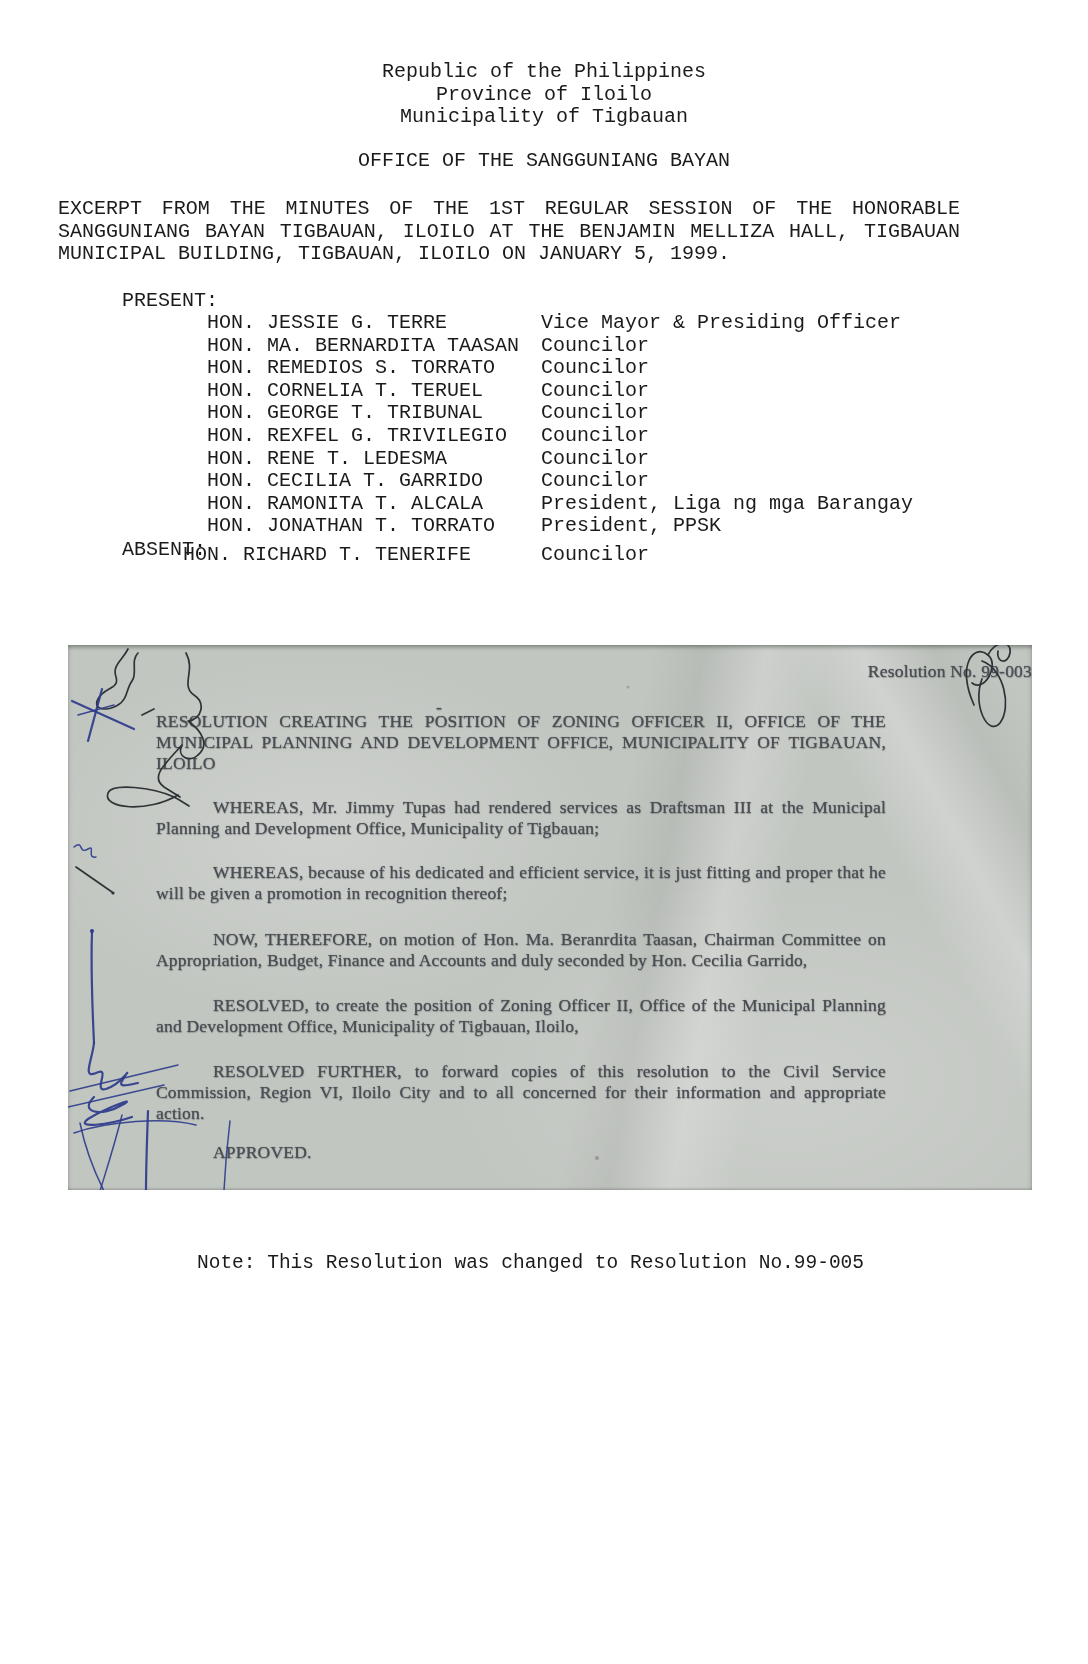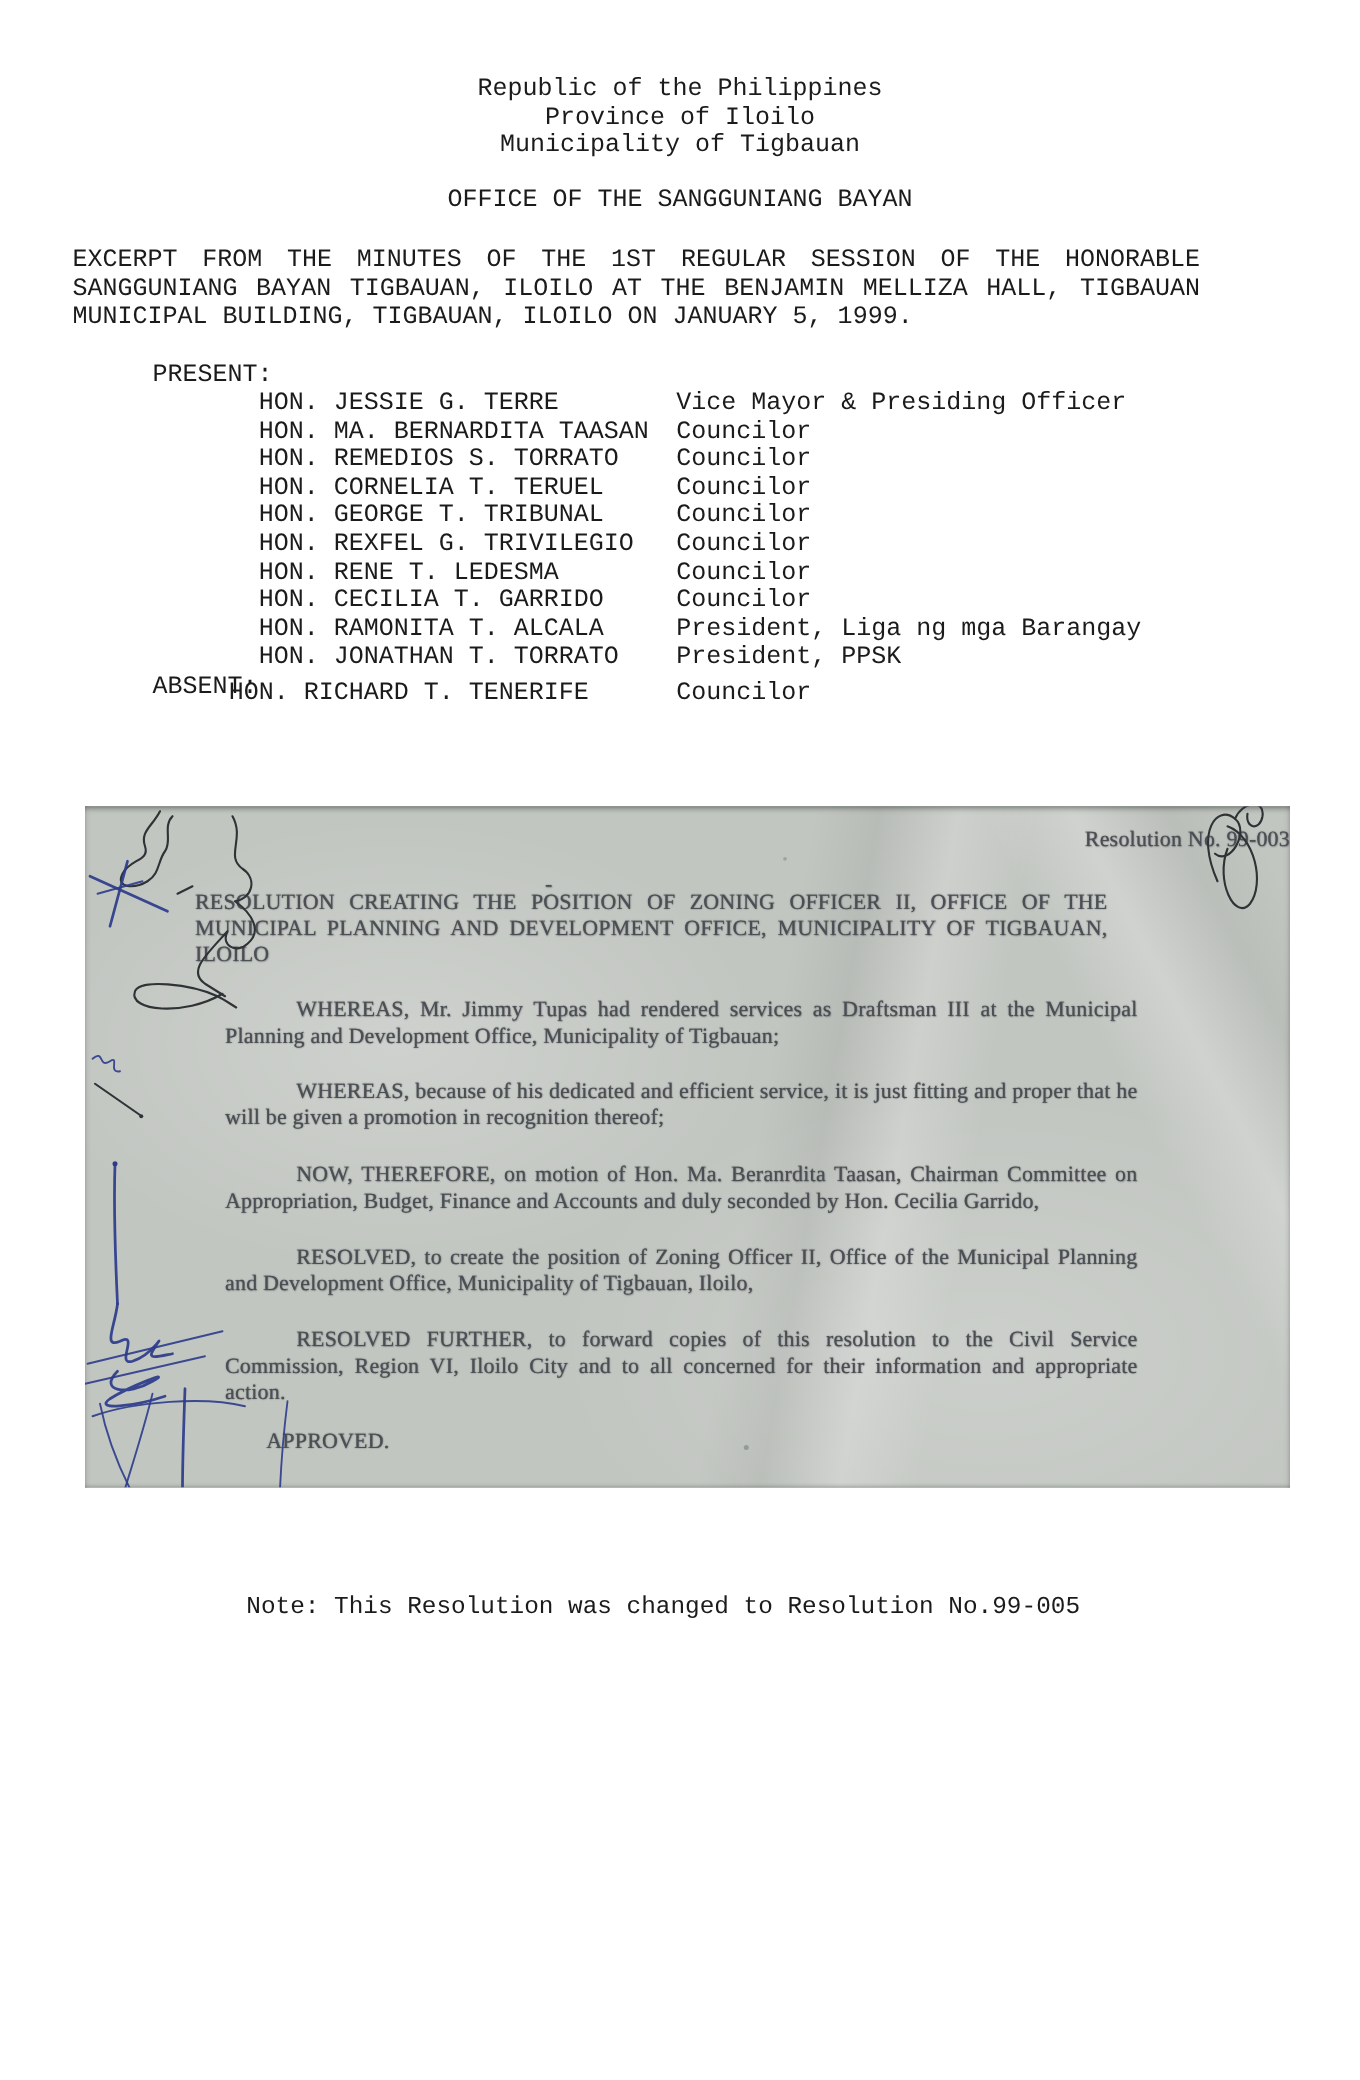--- a/index.html
+++ b/index.html
@@ -26,21 +26,21 @@
   .jline{text-align:justify;text-align-last:justify;}
   .present-label{position:absolute;top:290px;left:122px;}
   .roster{position:absolute;top:312px;left:0;width:1088px;}
   .roster .row{position:relative;height:22.6px;}
   .roster .name{position:absolute;left:183px;white-space:pre;margin-left:24px;}
   .roster .pos{position:absolute;left:541px;white-space:pre;}
   .absent-label{position:absolute;top:539px;left:122px;}
   .absent-row{position:absolute;top:544px;left:0;width:972px;height:23px;padding-left:48px;}
   .absent-row .name{position:absolute;left:183px;}
   .absent-row .pos{position:absolute;left:541px;}
-  .note-line{position:absolute;top:1252px;left:197px;font-size:19.5px;margin-top:22px;}
+  .note-line{position:absolute;top:1252px;left:197px;font-size:19.5px;}
 
   
   .scan{
     position:absolute;top:645px;left:68px;width:964px;height:545px;overflow:hidden;
     background:
       radial-gradient(ellipse 420px 260px at 26% 35%, rgba(255,255,255,0.20), rgba(255,255,255,0) 70%),
       radial-gradient(ellipse 500px 300px at 75% 80%, rgba(255,255,255,0.16), rgba(255,255,255,0) 70%),
       linear-gradient(100deg, rgba(0,0,0,0) 55%, rgba(0,0,0,0.05) 60%, rgba(255,255,255,0.18) 66%, rgba(0,0,0,0) 72%),
       linear-gradient(62deg, rgba(0,0,0,0) 80%, rgba(255,255,255,0.22) 86%, rgba(0,0,0,0.04) 92%, rgba(0,0,0,0) 97%),
       var(--scan-paper);
@@ -50,21 +50,21 @@
       inset -4px 0 4px -3px rgba(40,45,40,0.22),
       inset 4px 0 4px -3px rgba(40,45,40,0.18);
     font-family:"Liberation Serif","DejaVu Serif",serif;
     font-size:17.5px;line-height:21px;color:var(--scan-ink);
     letter-spacing:0.2px;
     text-shadow:0 0 1px rgba(75,79,84,0.85), 0.5px 0.5px 1px rgba(75,79,84,0.4);
   }
   .scan .res-no{position:absolute;top:16px;left:0;width:100%;text-align:right;}
   .scan .stray-dash{position:absolute;top:52px;left:368px;}
   .scan .res-title{position:absolute;top:66px;left:88px;width:730px;}
-  .scan p{position:absolute;left:88px;width:730px;text-align:justify;text-indent:57px;margin-left:24px;}
+  .scan p{position:absolute;left:88px;width:730px;text-align:justify;text-indent:57px;}
   .scan .p1{top:152px;}
   .scan .p2{top:217px;}
   .scan .p3{top:284px;}
   .scan .p4{top:350px;}
   .scan .p5{top:416px;}
   .scan .approved{position:absolute;top:497px;left:145px;}
   .pen{position:absolute;inset:0;pointer-events:none;}
   .pen path{fill:none;stroke-linecap:round;stroke-linejoin:round;}
   .pen .dk{stroke:var(--pen-dark);stroke-width:1.7;}
   .pen .bl{stroke:var(--pen-blue);stroke-width:2.2;opacity:0.92;}

